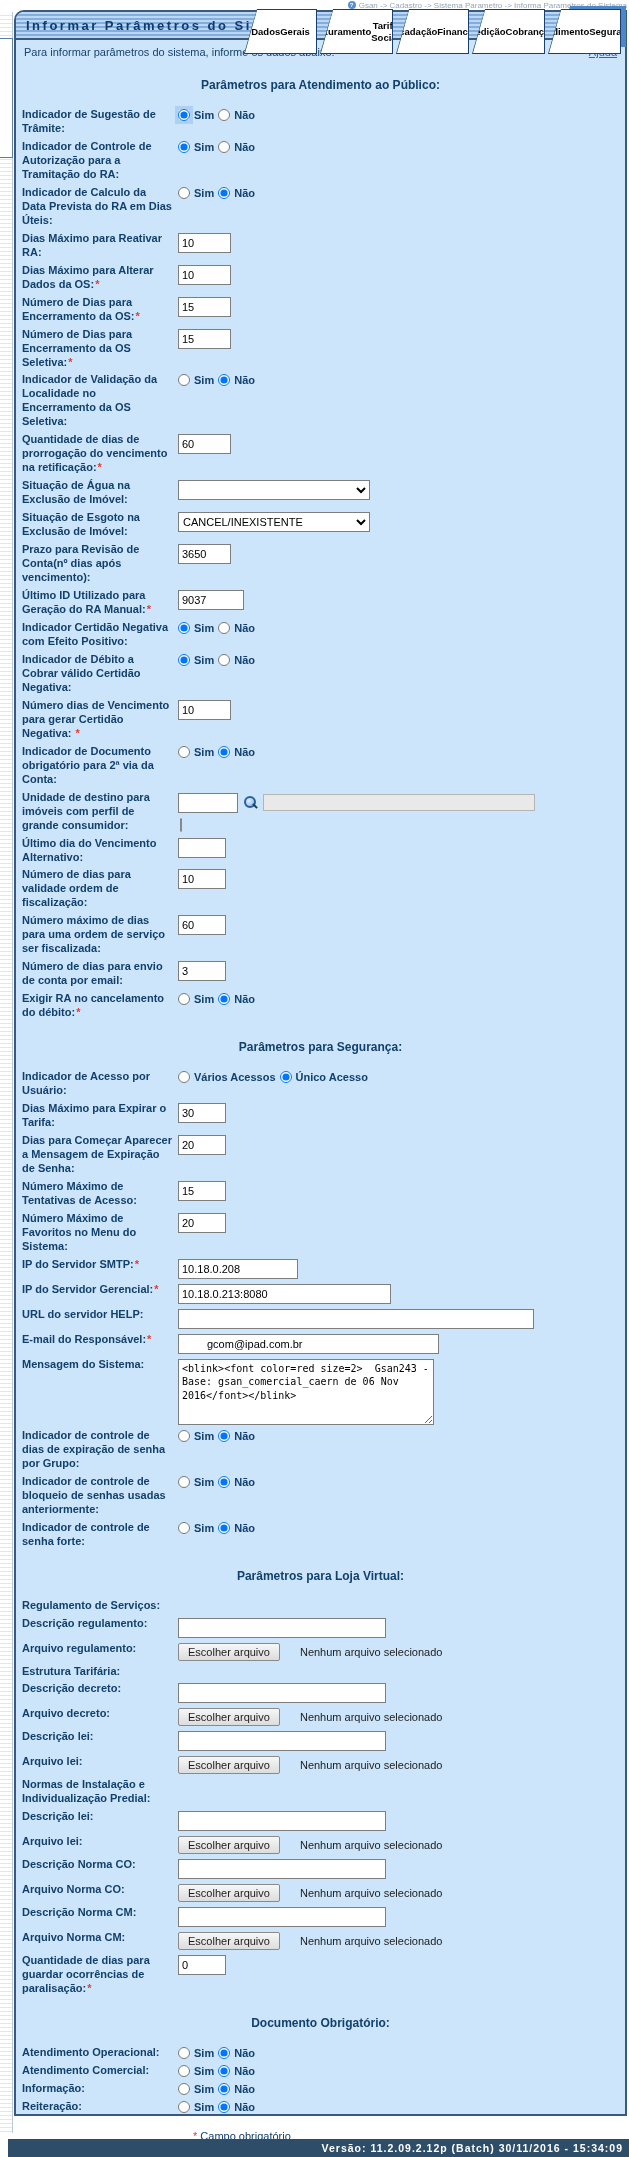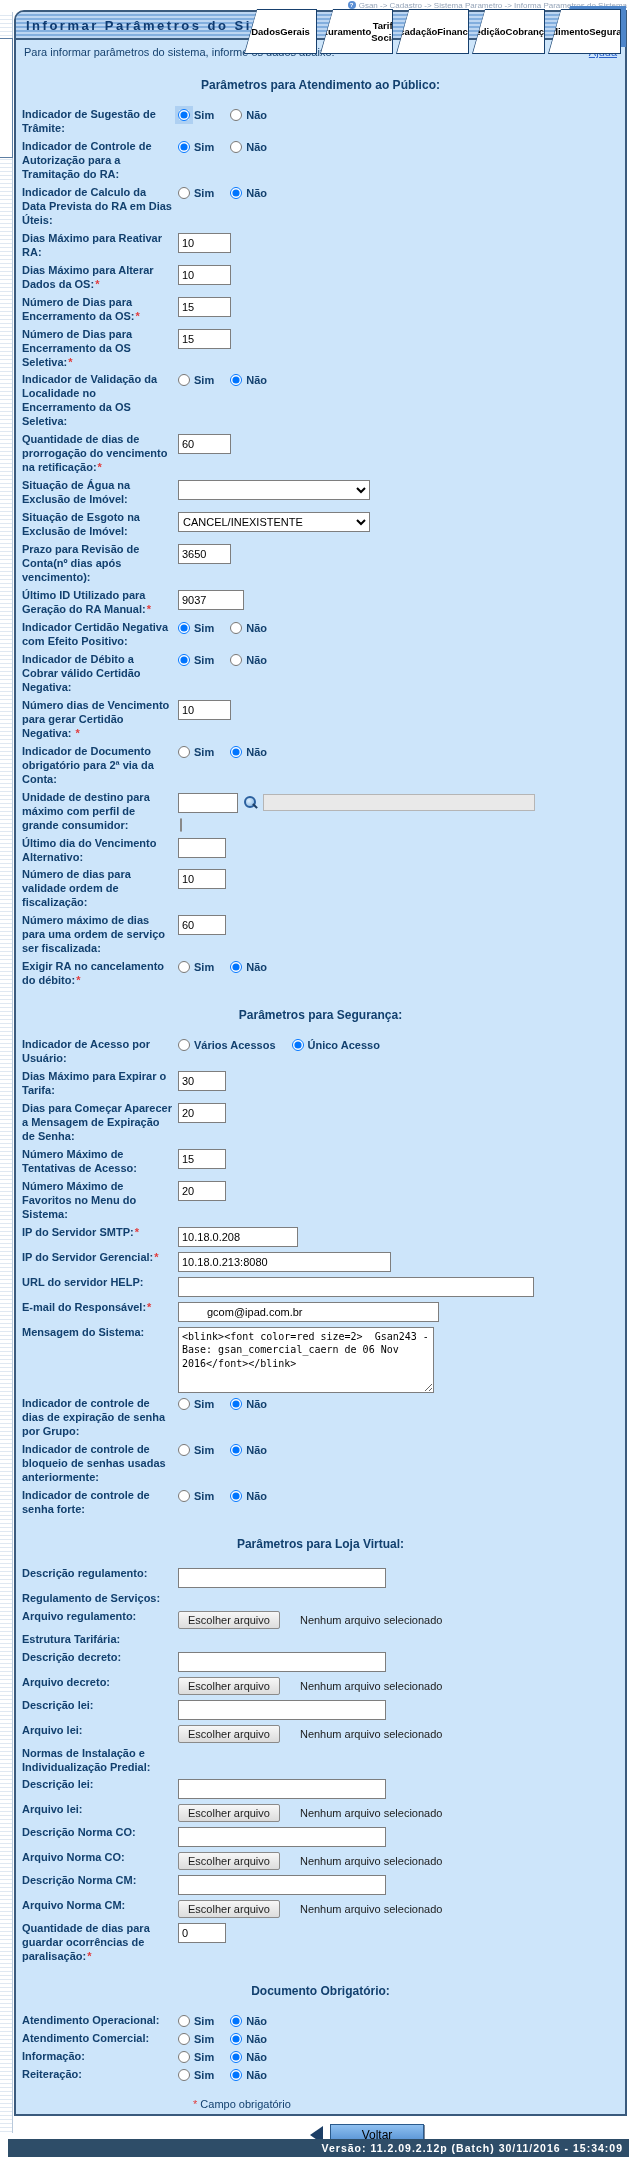--- a/index.html
+++ b/index.html
@@ -45,21 +45,21 @@
   .flbl{width:150px;min-width:150px;font-weight:bold;color:#12406e;font-size:11px;
     line-height:1.27;padding-right:6px;}
   .star{color:#e23b3b;margin-left:1px;}
   .fctl{display:flex;align-items:center;flex-wrap:wrap;gap:4px;font-size:11px;padding-top:1px;}
   .txt{border:1px solid #7e7e7e;height:16px;font-size:11px;padding:1px 3px;background:#fff;
     font-family:"Liberation Sans",sans-serif;color:#000;}
   select{border:1px solid #7e7e7e;height:20px;font-size:11px;background:#fff;
     font-family:"Liberation Sans",sans-serif;color:#000;}
   textarea{border:1px solid #7e7e7e;font-family:"DejaVu Sans Mono",monospace;font-size:10px;
     line-height:1.35;color:#000;resize:both;padding:2px 3px;}
-  .radio-opt{display:flex;align-items:center;gap:4px;font-weight:bold;color:#12406e;margin-right:12px;cursor:pointer;}
+  .radio-opt{display:flex;align-items:center;gap:4px;font-weight:bold;color:#12406e;cursor:pointer;}
   .radio-opt input{margin:0;width:12px;height:12px;cursor:pointer;}
   .focus-ring{box-shadow:0 0 0 3px #aed0f2;background:#aed0f2;border-radius:2px;}
   .file-btn{font-size:11px;font-family:"Liberation Sans",sans-serif;padding:2px 9px;
     border:1px solid #8a8a8a;border-radius:2px;background:linear-gradient(#f7f7f7,#dcdcdc);
     color:#1c1c1c;cursor:pointer;}
   .file-status{font-size:11px;color:#1c1c1c;margin-left:16px;}
   .lookup-gray{width:270px;height:15px;background:#e9e9e9;border:1px solid #b5b5b5;}
   .mag-icon{position:relative;width:13px;height:13px;margin:0 2px;cursor:pointer;flex:0 0 auto;}
   .mag-icon::before{content:"";position:absolute;top:0;left:0;width:8px;height:8px;border-radius:50%;
     border:2px solid #2a5f9e;background:radial-gradient(circle at 35% 35%,#dff0ff,#7fb0dd);}
@@ -293,21 +293,21 @@
               <input type="radio" name="documento-obrigatorio-2via" style="">
               <span>Sim</span>
             </label>
             <label class="radio-opt">
               <input type="radio" name="documento-obrigatorio-2via" checked="checked" style="">
               <span>Não</span>
             </label>
           </div>
         </div>
         <div class="frow">
-          <div class="flbl"><span>Unidade de destino para máximo com perfil de grande consumidor:</span></div>
+          <div class="flbl"><span>Unidade de destino para imóveis com perfil de grande consumidor:</span></div>
           <div class="fctl" style="flex-direction: column; align-items: flex-start;">
             <div class="fctl">
               <input class="txt" type="text" value="" style="width: 52px;">
               <span class="mag-icon"></span>
               <div class="lookup-gray"></div>
             </div>
             <div class="lookup-line2"><span class="eraser-icon"></span></div>
           </div>
         </div>
         <div class="frow">
@@ -322,20 +322,26 @@
             <input class="txt" type="text" value="10" style="width: 40px;">
           </div>
         </div>
         <div class="frow">
           <div class="flbl"><span>Número máximo de dias para uma ordem de serviço ser fiscalizada:</span></div>
           <div class="fctl">
             <input class="txt" type="text" value="60" style="width: 40px;">
           </div>
         </div>
         <div class="frow">
+          <div class="flbl"><span>Número de dias para envio de conta por email:</span></div>
+          <div class="fctl">
+            <input class="txt" type="text" value="3" style="width: 40px;">
+          </div>
+        </div>
+        <div class="frow">
           <div class="flbl"><span>Exigir RA no cancelamento do débito:</span><span class="star">*</span></div>
           <div class="fctl">
             <label class="radio-opt">
               <input type="radio" name="exigir-ra-cancelamento-debito" style="">
               <span>Sim</span>
             </label>
             <label class="radio-opt">
               <input type="radio" name="exigir-ra-cancelamento-debito" checked="checked" style="">
               <span>Não</span>
             </label>
@@ -443,28 +449,28 @@
               <span>Sim</span>
             </label>
             <label class="radio-opt">
               <input type="radio" name="controle-senha-forte" checked="checked" style="">
               <span>Não</span>
             </label>
           </div>
         </div>
         <div class="section-heading">Parâmetros para Loja Virtual:</div>
         <div class="frow">
-          <div class="flbl"><span>Descrição regulamento:</span></div>
-          <div class="fctl">
-            <input class="txt" type="text" value="" style="width: 200px;">
-          </div>
-        </div>
-        <div class="frow">
           <div class="flbl"><span>Regulamento de Serviços:</span></div>
           <div class="fctl"></div>
+        </div>
+        <div class="frow">
+          <div class="flbl"><span>Descrição regulamento:</span></div>
+          <div class="fctl">
+            <input class="txt" type="text" value="" style="width: 200px;">
+          </div>
         </div>
         <div class="frow">
           <div class="flbl"><span>Arquivo regulamento:</span></div>
           <div class="fctl">
             <button class="file-btn">Escolher arquivo</button>
             <span class="file-status">Nenhum arquivo selecionado</span>
           </div>
         </div>
         <div class="frow">
           <div class="flbl"><span>Estrutura Tarifária:</span></div>

